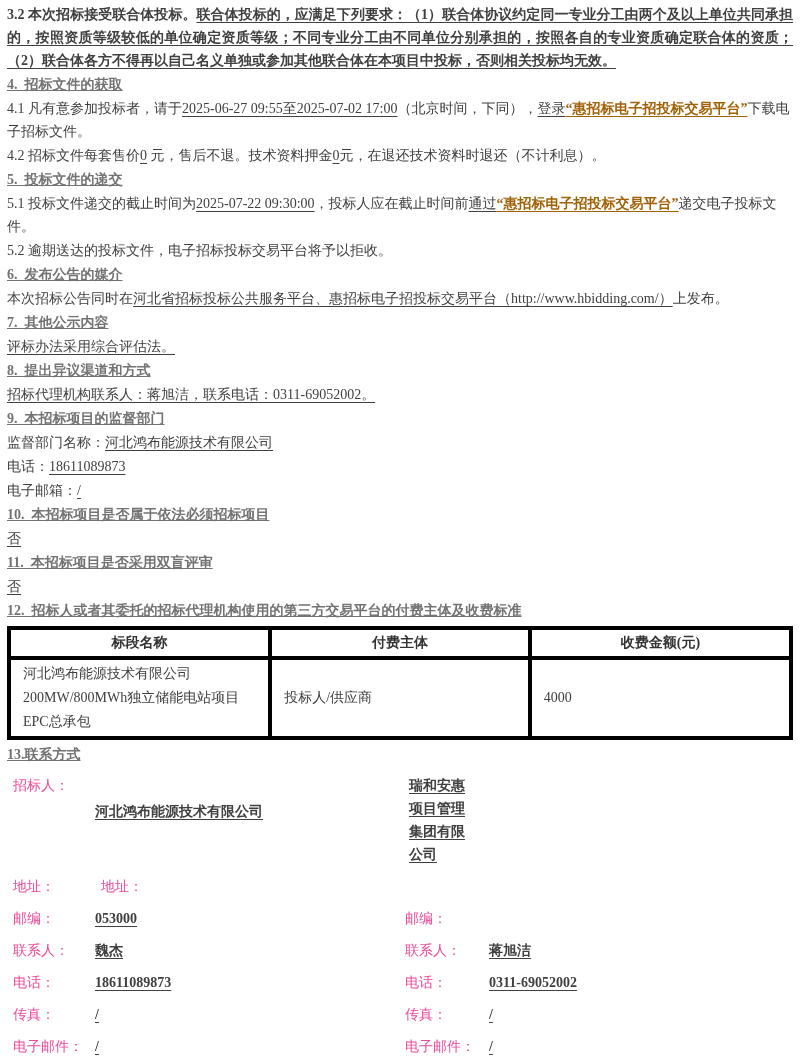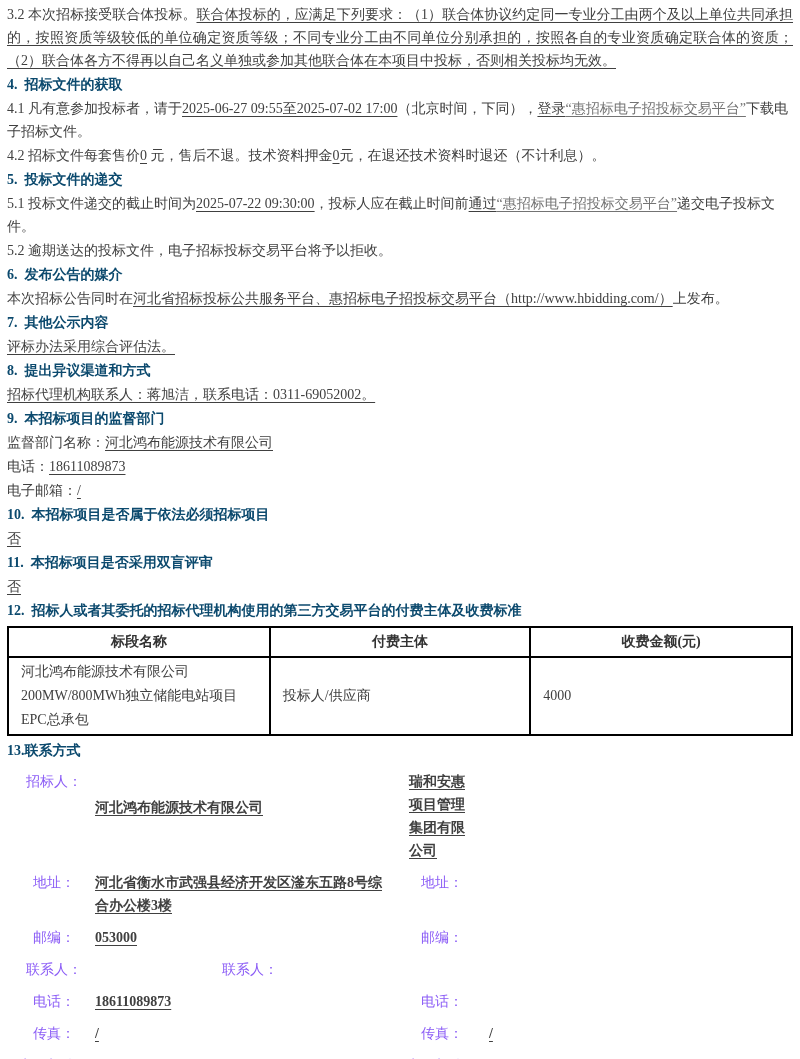--- a/index.html
+++ b/index.html
@@ -10,47 +10,48 @@
     font-family: "Liberation Serif", "DejaVu Serif", serif;
     color: #404040;
     font-size: 14px;
     padding: 3px 7px 0 7px;
     overflow: hidden;
   }
   .para {
     line-height: 23px;
     margin: 0 0 1px 0;
   }
-  .justify { text-align: justify; }
+  .justify { text-align: justify; font-weight: bold; }
   .h {
     font-weight: bold;
-    color: #0c4a6e;
+    color: #737373;
     white-space: pre-wrap;
     line-height: 23px;
     margin: 1px 0 1px 0;
+    text-decoration: underline;
   }
   .u {
     text-decoration: underline;
     text-underline-offset: 3px;
     text-decoration-thickness: 1px;
   }
   .ub {
-    font-weight: normal;
-    color: #737373;
+    font-weight: bold;
+    color: #a16207;
     text-decoration: underline;
     text-underline-offset: 3px;
   }
   
   table.fee {
     width: 100%;
     border-collapse: collapse;
     margin: 4px 0 3px 0;
   }
   table.fee th, table.fee td {
-    border: 2px solid #000000;
+    border: 4px solid #000000;
     font-size: 14px;
     color: #404040;
   }
   table.fee th {
     font-weight: bold;
     color: #333333;
     text-align: center;
     height: 30px;
     padding: 2px 6px;
   }
@@ -65,21 +66,21 @@
   table.fee col.c3 { width: 33.4%; }
   
   .contacts { margin-top: 8px; }
   .c-row {
     display: grid;
     grid-template-columns: 88px 304px 80px 1fr;
     column-gap: 0px;
     margin-bottom: 9px;
     line-height: 23px;
   }
-  .c-label { padding-left: 6px; color: #8b5cf6; text-align: center; }
+  .c-label { padding-left: 6px; color: #ec4899; }
   .c-value { padding-right: 8px; font-weight: bold; }
   .c-value-r { padding-left: 10px; padding-right: 2px; }
   .drop { padding-top: 26px; }
   .sp { white-space: pre-wrap; }
 </style>
 </head>
 <body>
 
 <p class="para justify"><span>3.2 本次招标接受联合体投标。</span><span class="u">联合体投标的，应满足下列要求：（1）联合体协议约定同一专业分工由两个及以上单位共同承担的，按照资质等级较低的单位确定资质等级；不同专业分工由不同单位分别承担的，按照各自的专业资质确定联合体的资质；（2）联合体各方不得再以自己名义单独或参加其他联合体在本项目中投标，否则相关投标均无效。</span></p>
 
@@ -137,36 +138,38 @@
 <div class="h">13.联系方式</div>
 
 <div class="contacts">
   <div class="c-row">
     <div class="c-label">招标人：</div>
     <div class="c-value drop"><span class="u">河北鸿布能源技术有限公司</span></div>
     <div class="c-value c-value-r"><span class="u">瑞和安惠项目管理集团有限公司</span></div>
   </div>
   <div class="c-row">
     <div class="c-label">地址：</div>
-    <div class="c-value"><span class="u">河北省衡水市武强县经济开发区滏东五路8号综合办公楼3楼</span></div>
     <div class="c-label">地址：</div>
   </div>
   <div class="c-row">
     <div class="c-label">邮编：</div>
     <div class="c-value"><span class="u">053000</span></div>
     <div class="c-label">邮编：</div>
   </div>
   <div class="c-row">
     <div class="c-label">联系人：</div>
+    <div class="c-value"><span class="u">魏杰</span></div>
     <div class="c-label">联系人：</div>
+    <div class="c-value c-value-r"><span class="u">蒋旭洁</span></div>
   </div>
   <div class="c-row">
     <div class="c-label">电话：</div>
     <div class="c-value"><span class="u">18611089873</span></div>
     <div class="c-label">电话：</div>
+    <div class="c-value c-value-r"><span class="u">0311-69052002</span></div>
   </div>
   <div class="c-row">
     <div class="c-label">传真：</div>
     <div class="c-value"><span class="u">/</span></div>
     <div class="c-label">传真：</div>
     <div class="c-value c-value-r"><span class="u">/</span></div>
   </div>
   <div class="c-row">
     <div class="c-label">电子邮件：</div>
     <div class="c-value"><span class="u">/</span></div>

